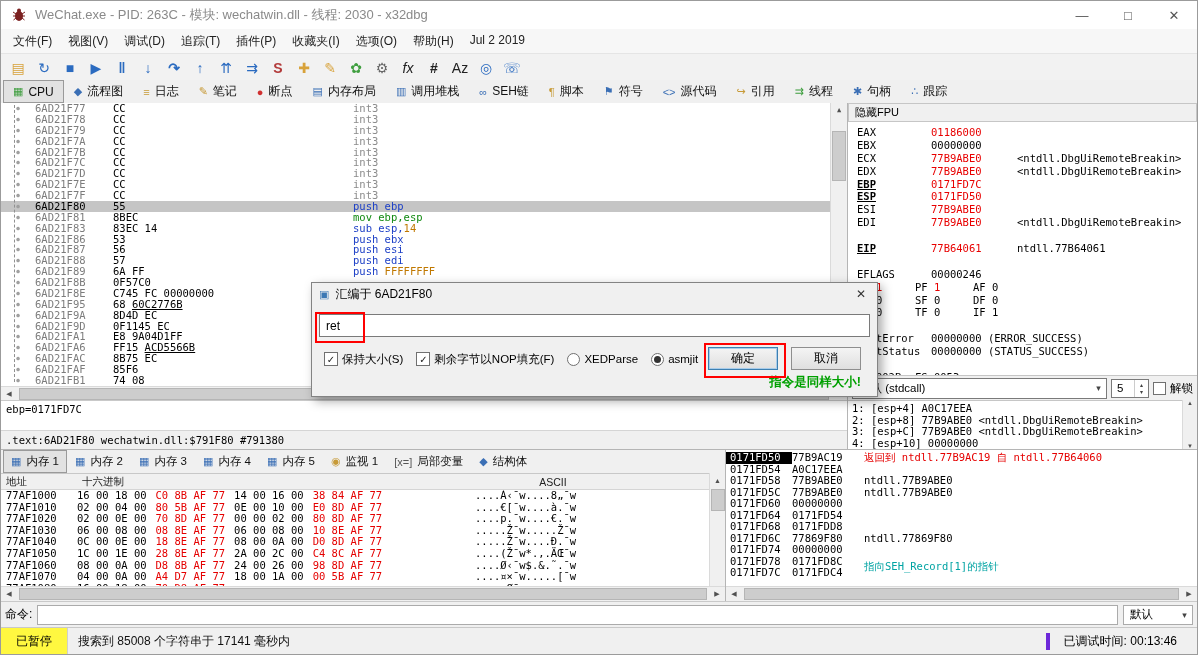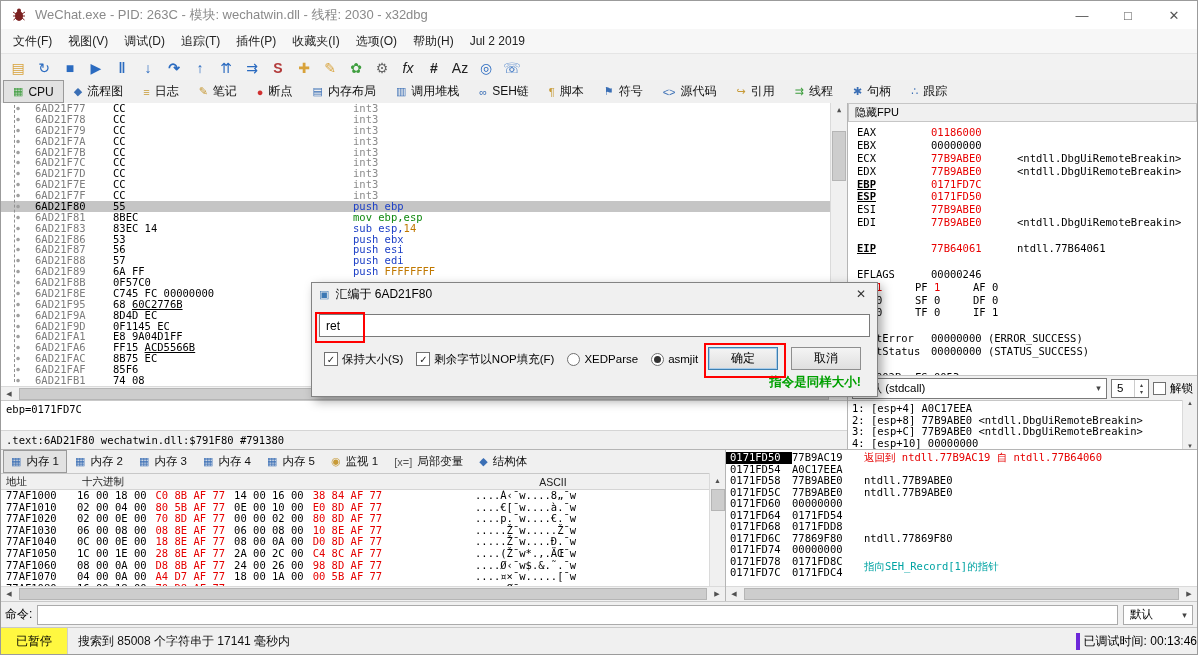--- a/index.html
+++ b/index.html
@@ -4,21 +4,21 @@
 <style>
   html,body{margin:0;padding:0;width:1198px;height:655px;overflow:hidden;
     font-family:"Liberation Sans",sans-serif;background:#F0F0F0;position:relative;}
   .window{position:absolute;inset:0;border:1px solid #9B9B9B;box-sizing:border-box;background:#F0F0F0;}
   
   .titlebar{position:absolute;left:0;top:0;right:0;height:28px;background:#FFFFFF;display:flex;align-items:center;padding-left:10px;border-bottom:1px solid #EDEDED;}
   .title-text{color:#8A8A8A;font-size:13px;margin-left:8px;white-space:nowrap;}
   .win-controls{margin-left:auto;display:flex;height:100%;}
   .win-btn{width:46px;height:100%;display:flex;align-items:center;justify-content:center;color:#555;font-size:13px;}
   
-  .menubar{position:absolute;top:28px;left:0;right:0;height:24px;background:#F7F7F7;display:flex;align-items:center;padding-left:4px;font-size:12px;color:#222;}
+  .menubar{position:absolute;top:28px;left:0;right:0;height:24px;background:#F7F7F7;display:flex;align-items:flex-start;padding-left:4px;font-size:12px;color:#222;}
   .menu-item{padding:4px 8px;white-space:nowrap;}
   
   .toolbar{position:absolute;top:52px;left:0;right:0;height:27px;display:flex;align-items:center;padding-left:4px;background:#F2F2F2;border-top:1px solid #E5E5E5;border-bottom:1px solid #DDD;}
   .tool-btn{width:26px;height:23px;display:flex;align-items:center;justify-content:center;font-size:14px;}
   
   .tabbar{position:absolute;top:79px;left:0;right:0;height:23px;background:#F0F0F0;display:flex;align-items:stretch;padding-left:2px;border-bottom:1px solid #C8C8C8;}
   .tab{display:flex;align-items:center;gap:5px;padding:0 9px;font-size:12px;color:#111;border:1px solid transparent;white-space:nowrap;}
   .tab.active{background:#E2E2E2;border:1px solid #9A9A9A;}
   .tabicon{font-size:11px;}
   .tablabel{white-space:nowrap;}
@@ -93,21 +93,21 @@
   .scom.red{color:#E50000;}
   .scom.cyan{color:#00A3A3;margin-top:40px;}
   
   .cmdbar{position:absolute;top:600px;left:0;right:0;height:26px;background:#F0F0F0;display:flex;align-items:center;padding:0 4px;gap:5px;border-top:1px solid #C9C9C9;box-sizing:border-box;}
   .cmdlabel{font-size:12px;}
   .cmdinput{flex:1;height:18px;background:#FFF;border:1px solid #ABABAB;font-size:12px;padding:0 4px;}
   .cmddrop{width:70px;height:20px;background:#FFF;border:1px solid #ABABAB;display:flex;align-items:center;padding-left:6px;font-size:11.5px;box-sizing:border-box;}
   .statusbar{position:absolute;top:626px;left:0;right:0;bottom:0;background:#F0F0F0;border-top:1px solid #C8C8C8;display:flex;align-items:center;font-size:12px;}
   .paused{width:66px;align-self:stretch;display:flex;align-items:center;justify-content:center;background:#FFF840;border-right:1px solid #CFCFCF;font-size:12px;}
   .status-msg{margin-left:10px;color:#111;}
-  .status-time{margin-left:auto;border-left:4px solid #6d28d9;padding-left:4px;}
+  .status-time{margin-left:auto;margin-right:20px;border-left:4px solid #6d28d9;padding-left:14px;}
   
   .dialog{position:absolute;left:310px;top:281px;width:567px;height:115px;background:#F0F0F0;border:1px solid #838383;box-shadow:4px 4px 10px rgba(0,0,0,.35);z-index:50;box-sizing:border-box;}
   .dlg-title{height:22px;display:flex;align-items:center;padding-left:7px;font-size:12px;gap:6px;}
   .dlg-icon{color:#3C78B4;font-size:11px;}
   .dlg-close{margin-left:auto;width:32px;height:22px;display:flex;align-items:center;justify-content:center;color:#333;font-size:12px;}
   .dlg-input{position:absolute;left:7px;top:31px;width:551px;height:23px;background:#FFF;border:1px solid #7A7A7A;font-size:12px;padding-left:6px;box-sizing:border-box;font-family:"Liberation Sans",sans-serif;}
   .dlg-row{position:absolute;left:12px;top:64px;height:24px;display:flex;align-items:center;gap:13px;font-size:11.5px;}
   .cbx{width:12px;height:12px;border:1px solid #707070;background:#FFF;display:inline-flex;align-items:center;justify-content:center;font-size:10px;color:#222;}
   .cblab{display:inline-flex;align-items:center;gap:4px;}
   .rd{width:11px;height:11px;border:1px solid #707070;border-radius:50%;background:#FFF;position:relative;display:inline-block;}

